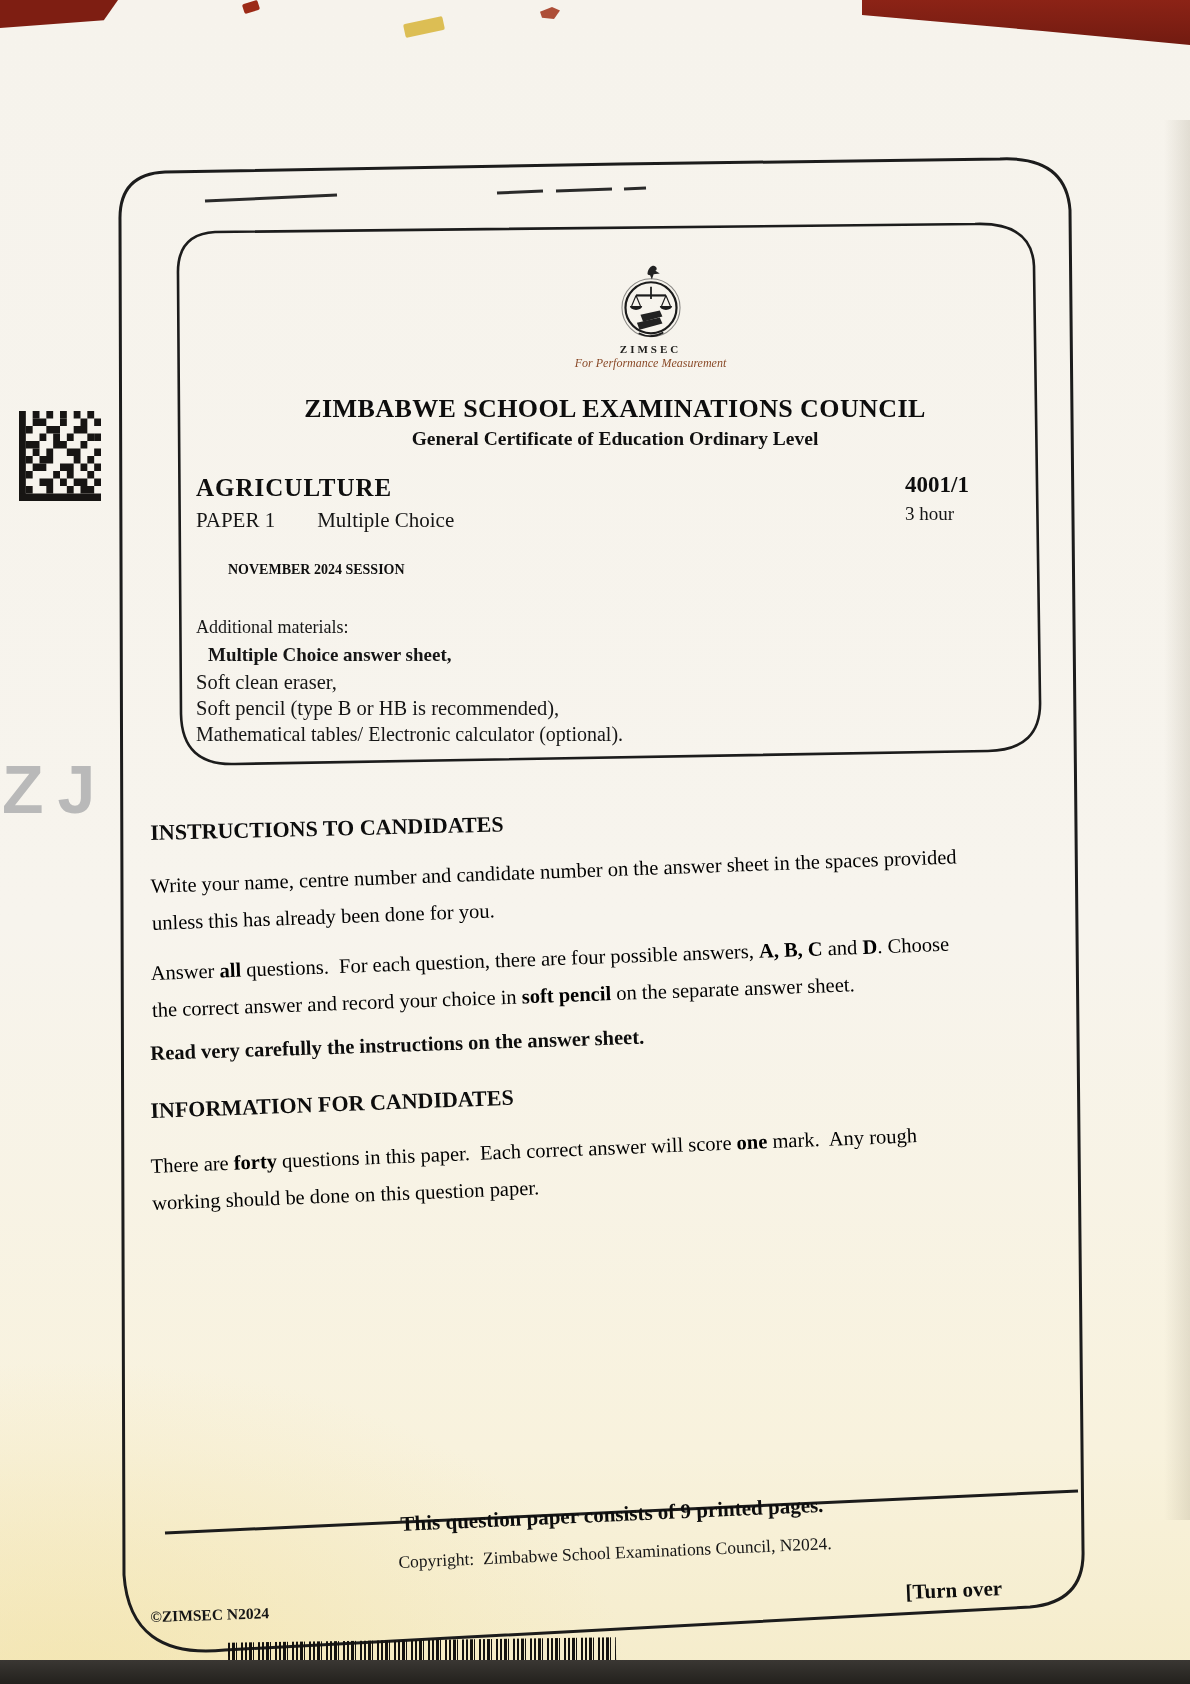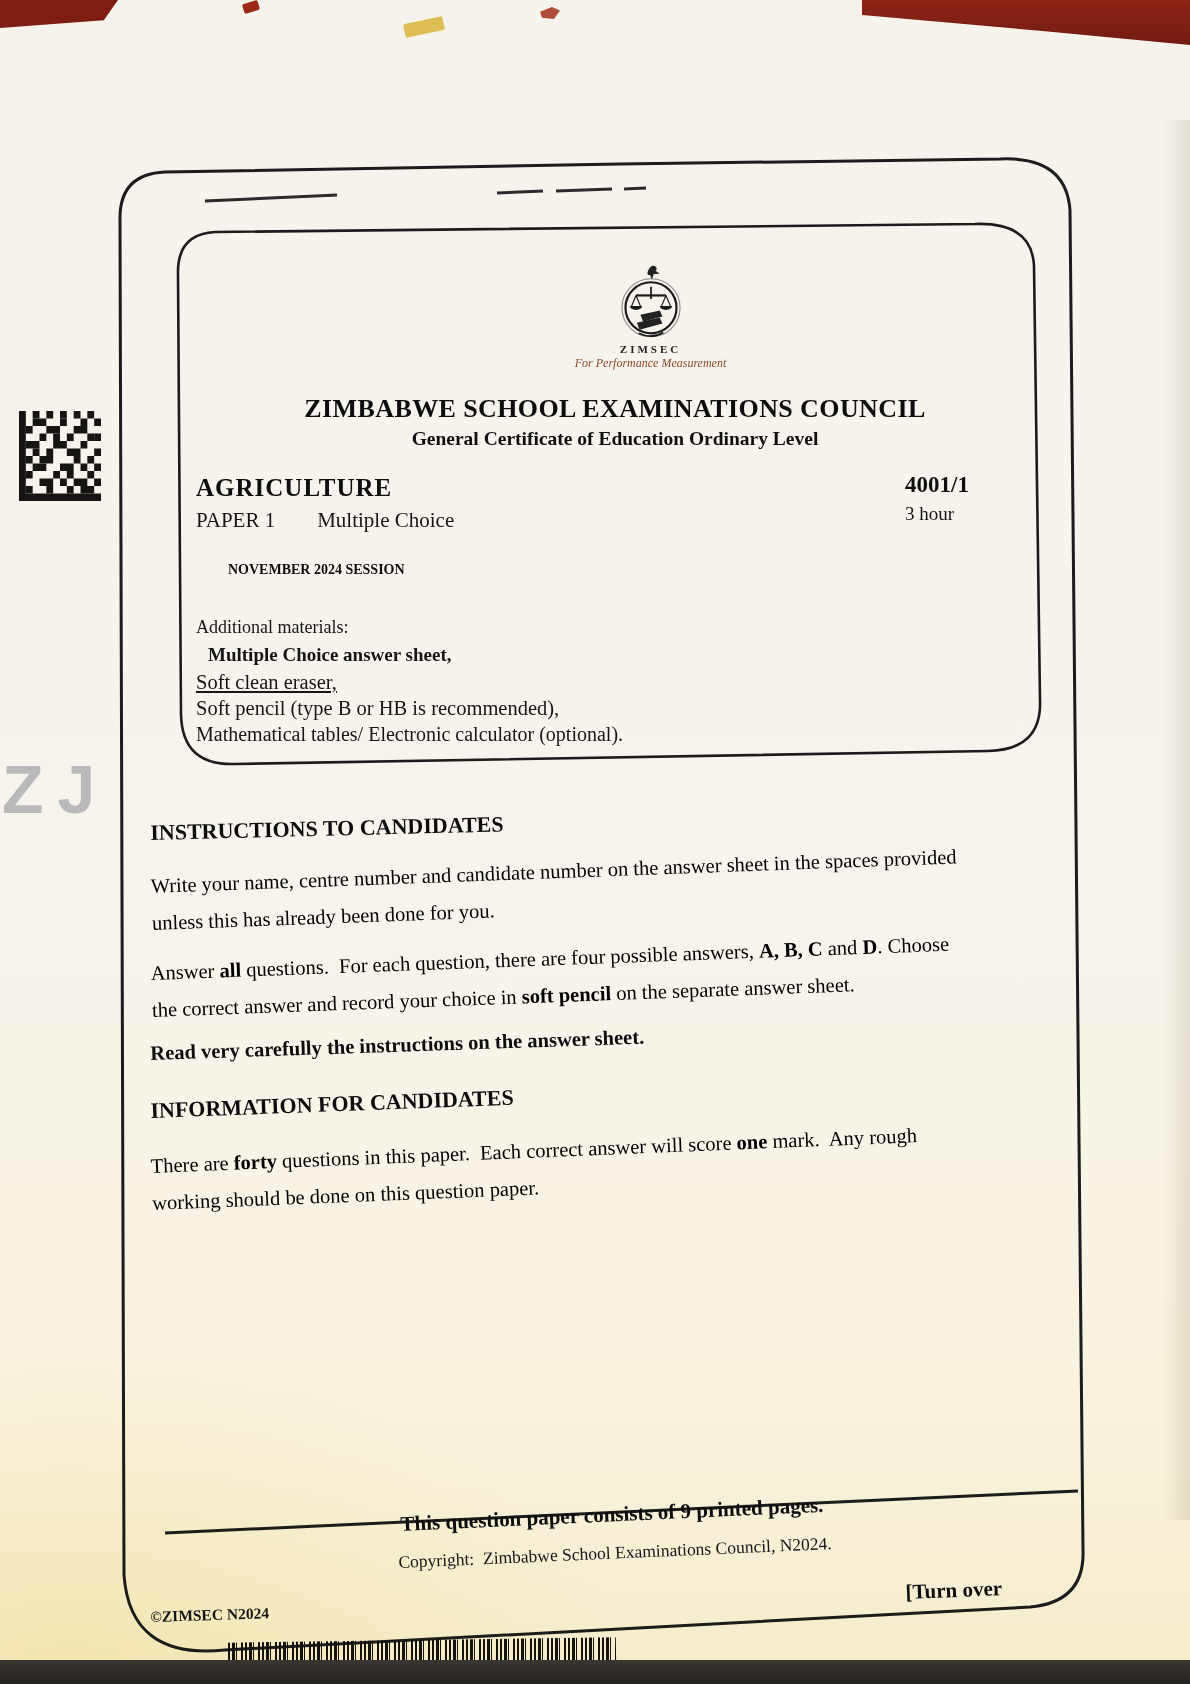--- a/index.html
+++ b/index.html
@@ -41,21 +41,21 @@
     letter-spacing:.4px;color:#0d0d0d;}
   .certificate{left:180px;top:428px;width:870px;text-align:center;font-size:19.5px;font-weight:bold;color:#101010;}
   .subject{left:196px;top:474px;font-size:25px;font-weight:bold;letter-spacing:1px;color:#0e0e0e;}
   .paper-code{left:905px;top:472px;font-size:23px;font-weight:bold;color:#0e0e0e;}
   .paper-line{left:196px;top:508px;font-size:21px;}
   .paper-type-gap{display:inline-block;width:42px;}
   .duration{left:905px;top:503px;font-size:19px;}
   .session{left:196px;top:562px;font-size:14px;font-weight:bold;color:#0e0e0e;margin-left:32px;}
   .materials-label{left:196px;top:617px;font-size:18px;}
   .m0{left:208px;top:644px;font-size:19px;font-weight:bold;}
-  .m1{left:196px;top:671px;font-size:20.5px;text-decoration:underline;}
+  .m1{left:196px;top:671px;font-size:20.5px;}
   .m2{left:196px;top:697px;font-size:20.5px;}
   .m3{left:196px;top:723px;font-size:20px;}
 
   
   .instr-head{left:150px;top:820px;font-size:22px;font-weight:bold;transform:rotate(-1.4deg);color:#0d0d0d;}
   .para{position:absolute;left:150px;font-size:20.5px;line-height:37px;transform-origin:left top;}
   .p1{top:868px;transform:rotate(-2.1deg);}
   .p2{top:955px;transform:rotate(-2.1deg);}
   .read-note{left:150px;top:1042px;font-size:20.5px;font-weight:bold;transform:rotate(-1.9deg);color:#0d0d0d;}
   .info-head{left:150px;top:1098px;font-size:22px;font-weight:bold;transform:rotate(-2.1deg);color:#0d0d0d;}

